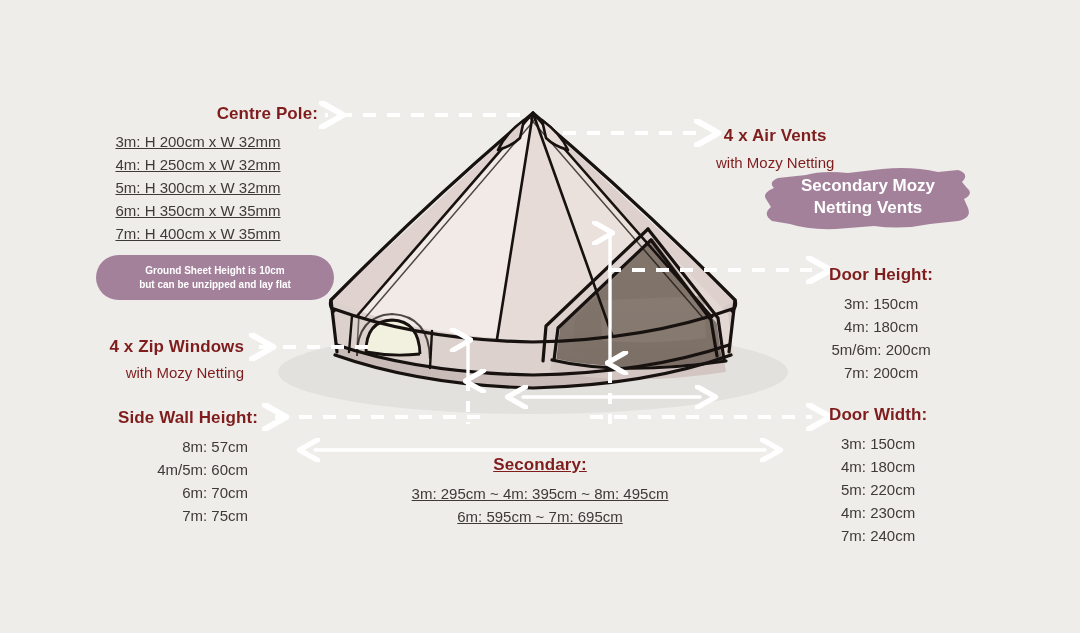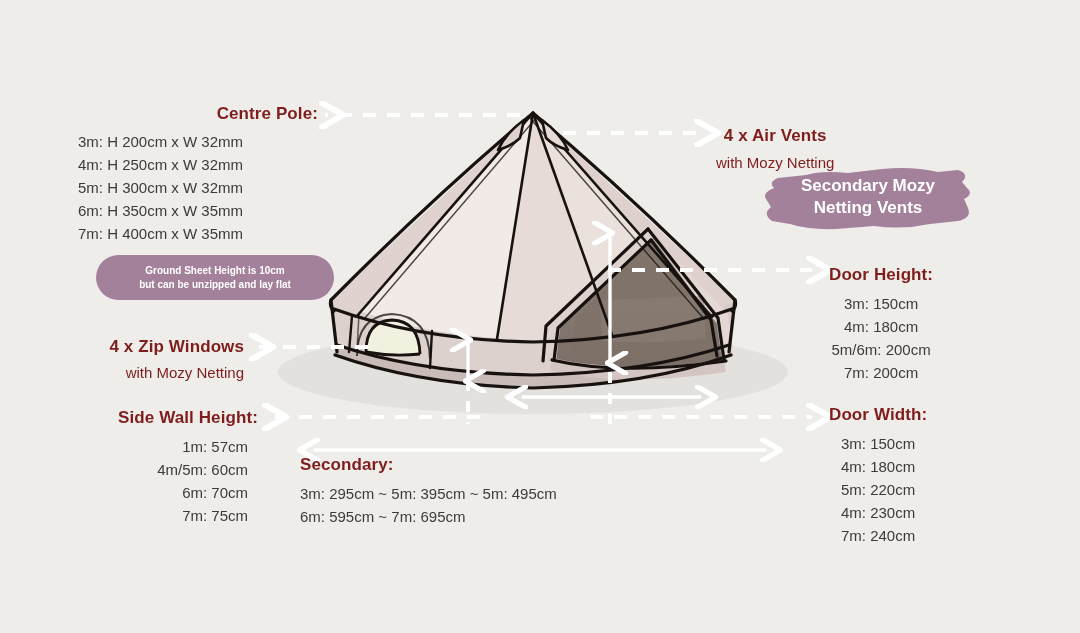--- a/index.html
+++ b/index.html
@@ -18,21 +18,21 @@
     font-size:17px;font-weight:bold;color:#7f1d1d;
     letter-spacing:.1px;white-space:nowrap;line-height:1.2;
   }
   .sub{
     font-size:15px;color:#7f1d1d;white-space:nowrap;line-height:1.45;
   }
   .list{
     font-size:15px;color:#3e3a38;line-height:1.52;white-space:nowrap;
   }
   .ta-right{text-align:right;}
-  .ta-center{}
+  .ta-center{text-align:center;text-decoration:underline;}
   .ta-left{text-align:center;}
 
   
   .pill{
     position:absolute;
     background:#a4819b;
     border-radius:26px;
     color:#ffffff;
     font-size:10px;font-weight:bold;
     text-align:center;line-height:1.35;
@@ -242,21 +242,21 @@
   </div>
 
   <div class="block" style="left:0;top:337px;width:244px;">
     <div class="heading ta-right">4 x Zip Windows</div>
     <div class="sub ta-right" style="margin-top:5px;">with Mozy Netting</div>
   </div>
 
   <div class="block" style="left:0;top:408px;width:258px;">
     <div class="heading ta-right">Side Wall Height:</div>
     <div class="list ta-right" style="margin-top:8px;padding-right:10px;">
-      <div>1m: 57cm</div>
+      <div>8m: 57cm</div>
       <div>4m/5m: 60cm</div>
       <div>6m: 70cm</div>
       <div>7m: 75cm</div>
     </div>
   </div>
 
   <div class="block" style="left:829px;top:265px;">
     <div class="heading ta-left">Door Height:</div>
     <div class="list ta-left" style="margin-top:8px;">
       <div>3m: 150cm</div>
@@ -273,18 +273,18 @@
       <div>4m: 180cm</div>
       <div>5m: 220cm</div>
       <div>4m: 230cm</div>
       <div>7m: 240cm</div>
     </div>
   </div>
 
   <div class="block" style="left:300px;top:455px;width:480px;">
     <div class="heading ta-center">Secondary:</div>
     <div class="list ta-center" style="margin-top:8px;">
-      <div>3m: 295cm  ~  5m: 395cm  ~  5m: 495cm</div>
+      <div>3m: 295cm  ~  4m: 395cm  ~  8m: 495cm</div>
       <div>6m: 595cm  ~  7m: 695cm</div>
     </div>
   </div>
 
 </div>
 
 </body></html>

